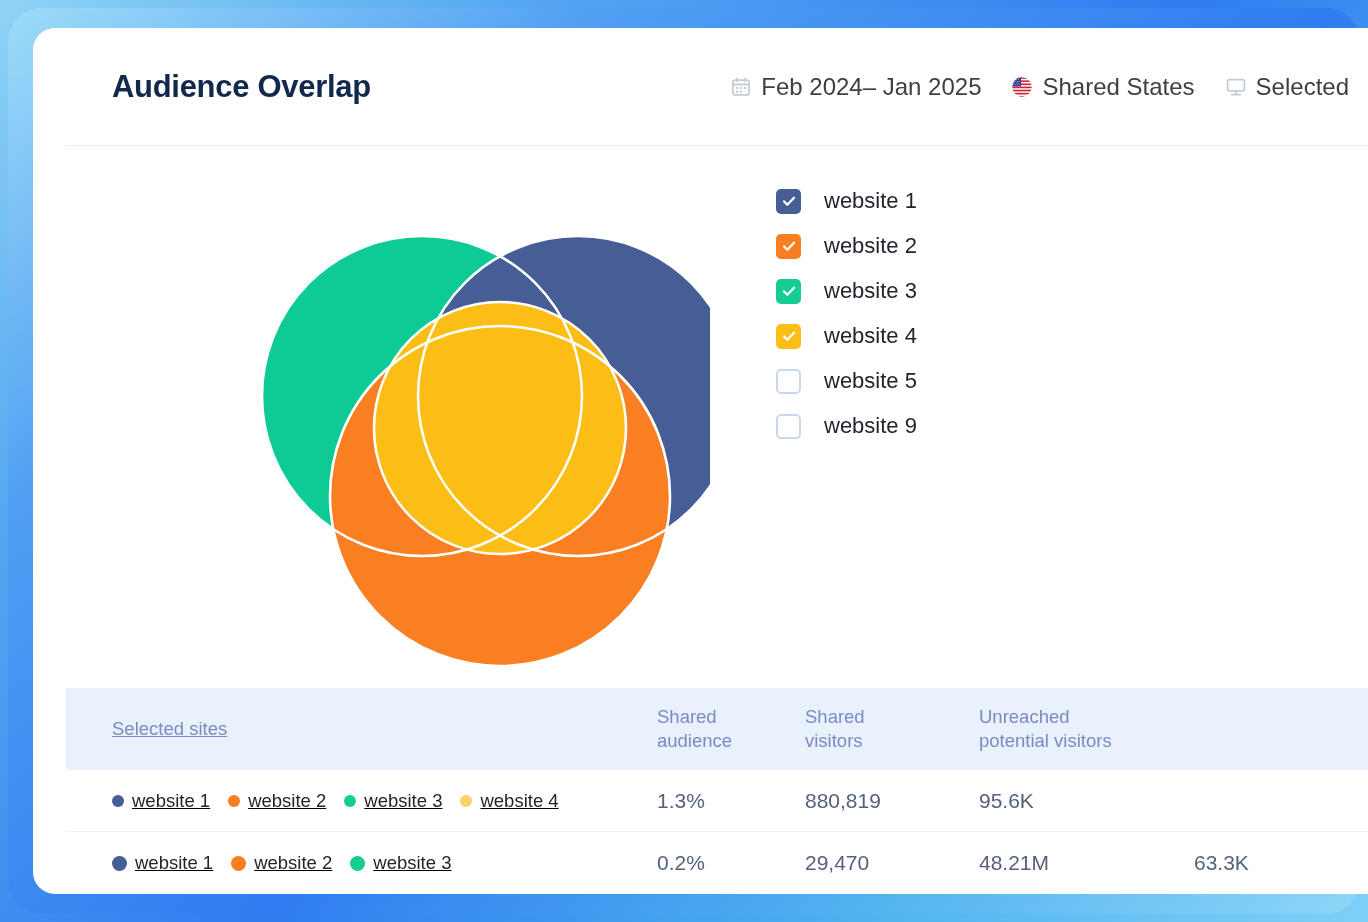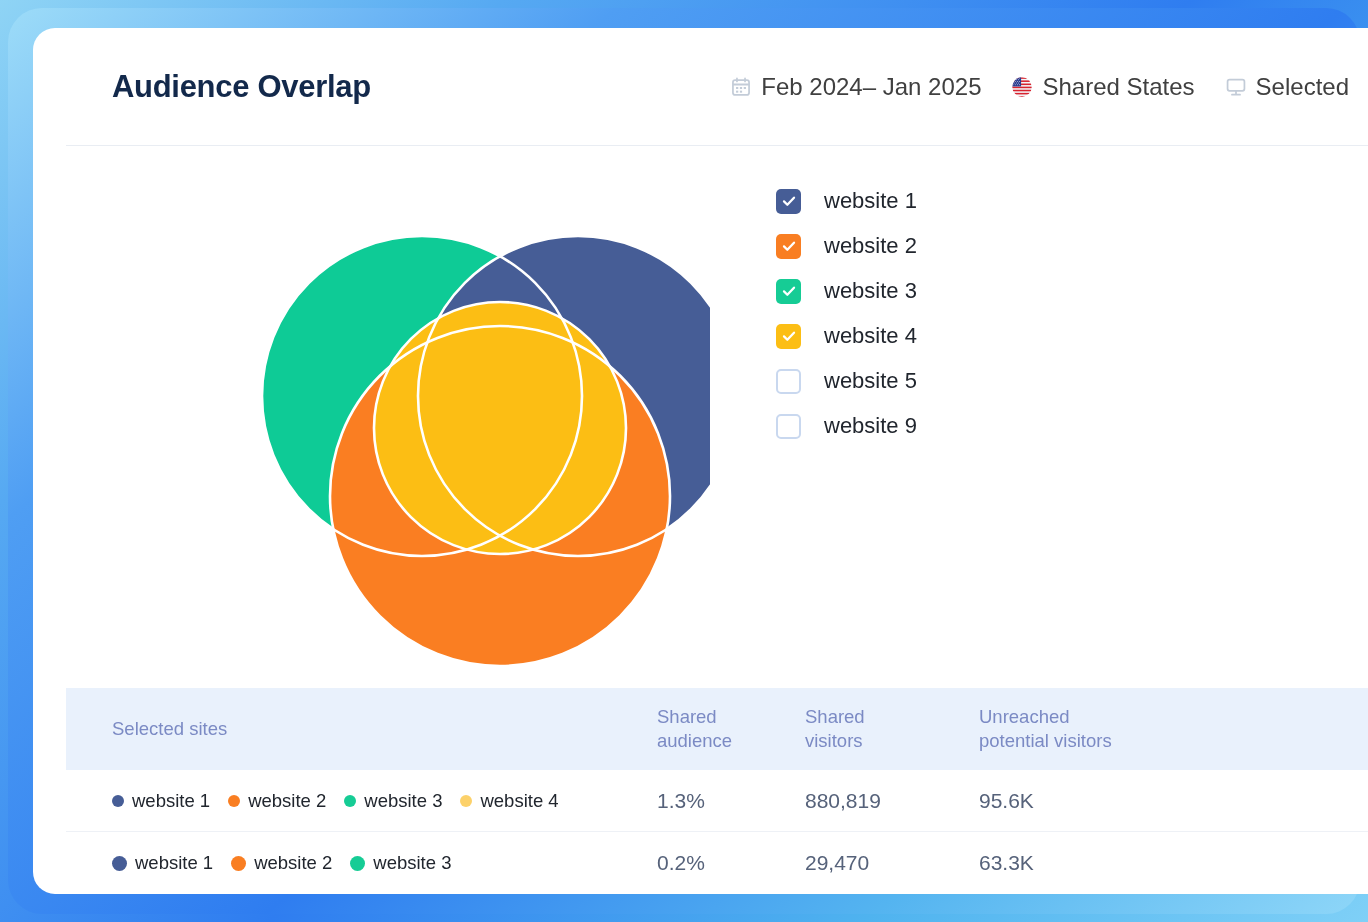--- a/index.html
+++ b/index.html
@@ -69,21 +69,21 @@
 
   
   .table { flex: 0 0 auto; }
   .thead {
     background: #e9f1fc;
     display: flex; align-items: center;
     height: 82px;
     padding: 0 46px;
   }
   .th { font-size: 18.5px; color: #7b8ac4; line-height: 1.28; }
-  .c-sites   { width: 545px; flex: 0 0 545px; }
+  .c-sites   { width: 545px; flex: 0 0 545px; text-decoration: underline; }
   .c-shaud   { width: 148px; flex: 0 0 148px; }
   .c-shvis   { width: 174px; flex: 0 0 174px; }
   .c-prim    { width: 215px; flex: 0 0 215px; }
   .c-unre    { width: 210px; flex: 0 0 210px; }
 
   .trow {
     display: flex; align-items: center;
     height: 62px;
     padding: 0 46px;
     border-bottom: 1px solid #eef1f6;
@@ -311,17 +311,18 @@
           <span class="dot" style="background:#f97e22"></span>
           <span class="site-name">website 2</span>
         </span>
         <span class="site-chip">
           <span class="dot" style="background:#16cc95"></span>
           <span class="site-name">website 3</span>
         </span>
       </div>
       <div class="c-shaud td-val">0.2%</div>
       <div class="c-shvis td-val">29,470</div>
+      <div class="c-prim td-val">48.21M</div>
       <div class="c-unre td-val">63.3K</div>
     </div>
 
   </div>
 </div>
 
 </body></html>

